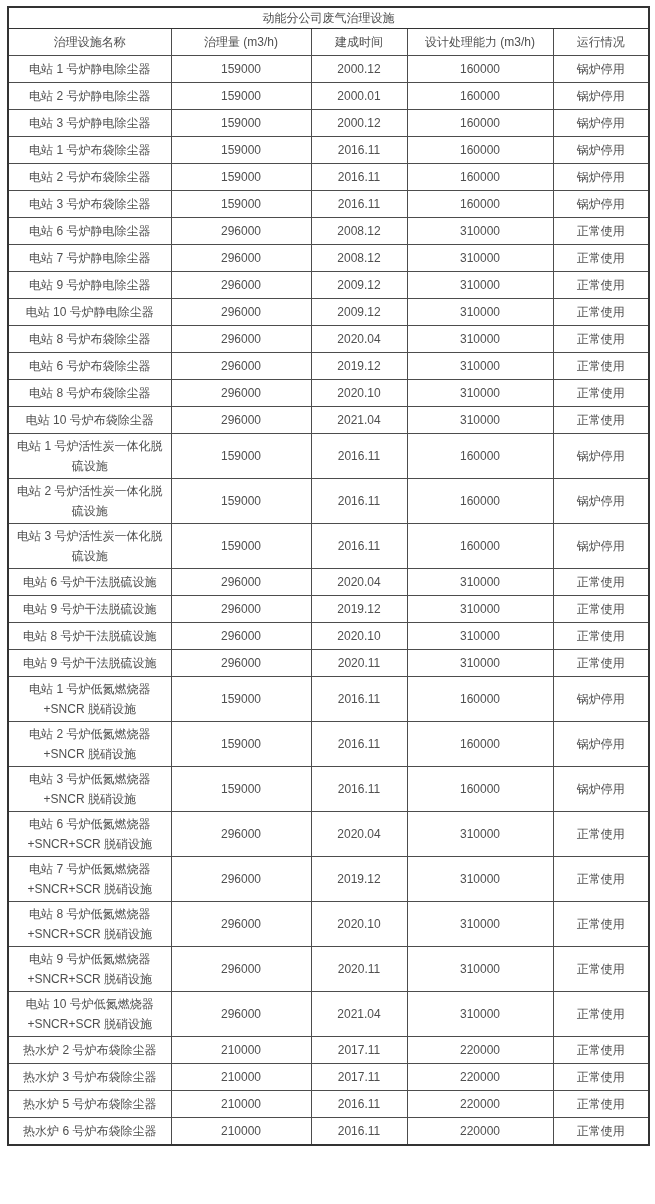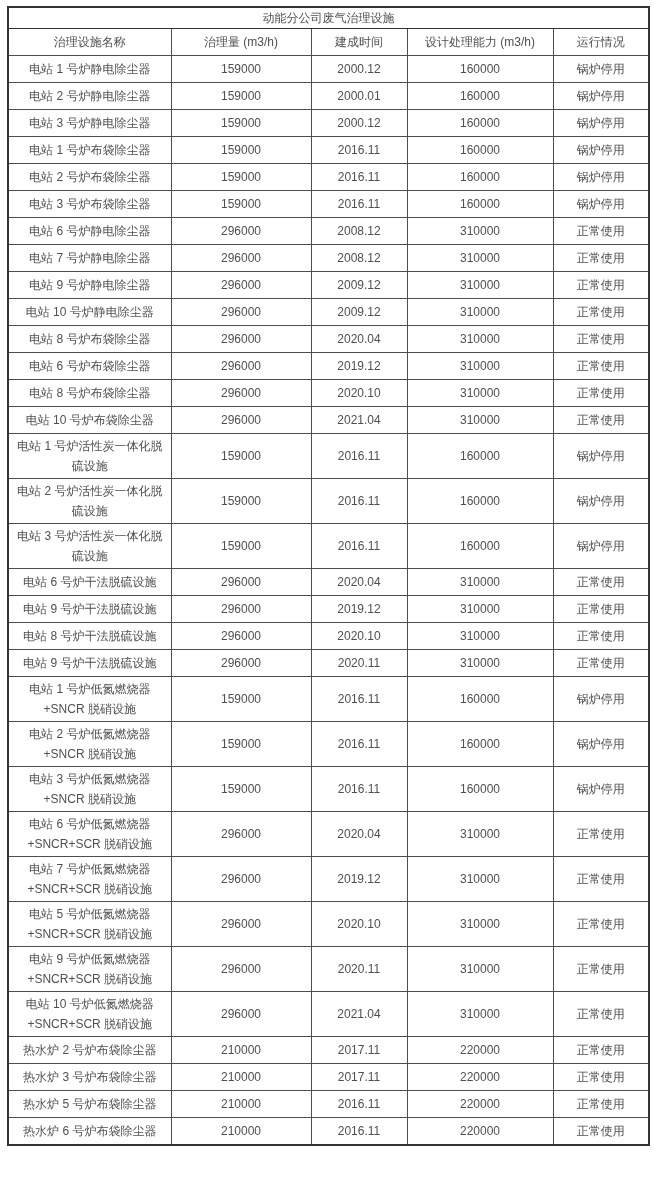--- a/index.html
+++ b/index.html
@@ -253,21 +253,21 @@
         </tr>
         <tr>
           <td class="name">电站 7 号炉低氮燃烧器
 +SNCR+SCR 脱硝设施</td>
           <td>296000</td>
           <td>2019.12</td>
           <td>310000</td>
           <td>正常使用</td>
         </tr>
         <tr>
-          <td class="name">电站 5 号炉低氮燃烧器
+          <td class="name">电站 8 号炉低氮燃烧器
 +SNCR+SCR 脱硝设施</td>
           <td>296000</td>
           <td>2020.10</td>
           <td>310000</td>
           <td>正常使用</td>
         </tr>
         <tr>
           <td class="name">电站 9 号炉低氮燃烧器
 +SNCR+SCR 脱硝设施</td>
           <td>296000</td>

